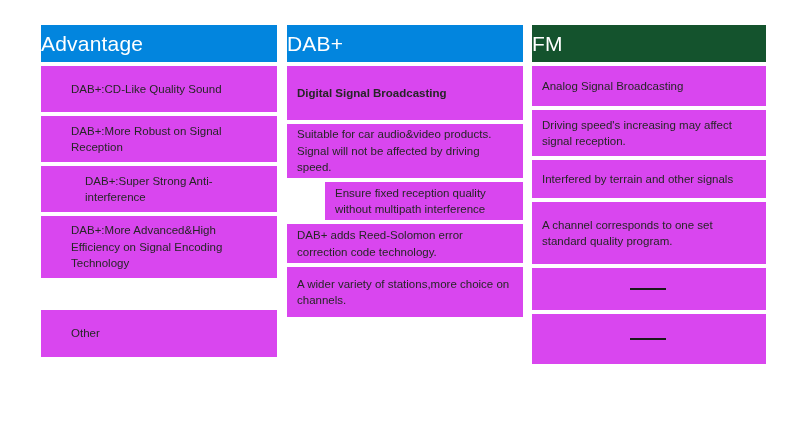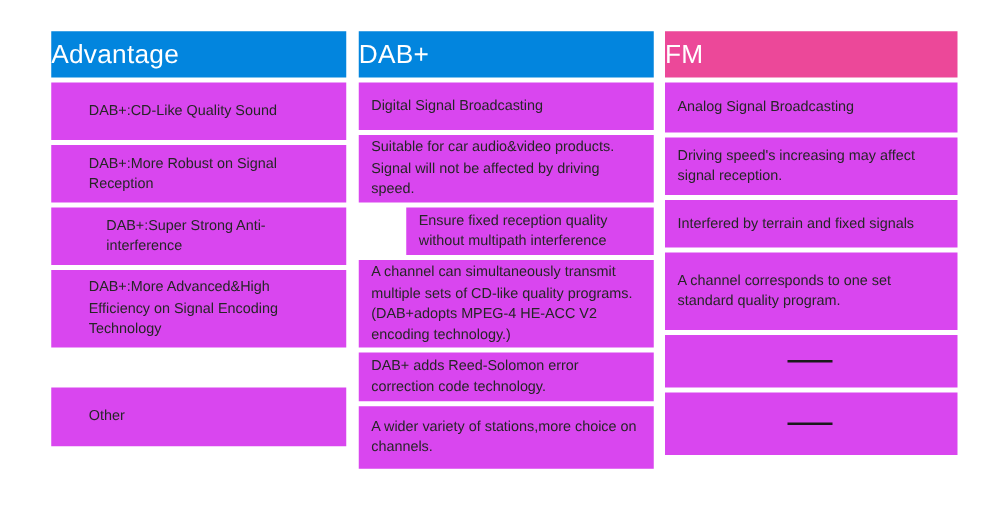--- a/index.html
+++ b/index.html
@@ -92,52 +92,49 @@
       </div>
       <div class="cell" style="height: 47px; margin-top: 32px;">
         <span class="cell-text">Other</span>
       </div>
     </div>
   </div>
 
   <div class="col col-dab">
     <div class="col-head" style="background: rgb(2, 133, 222);">DAB+</div>
     <div class="cells">
-      <div class="cell" style="height: 38px;">
+      <div class="cell" style="height: 54px; font-weight: bold;">
         <span class="cell-text">Digital Signal Broadcasting</span>
       </div>
       <div class="cell" style="height: 54px;">
         <span class="cell-text">Suitable for car audio&amp;video products. Signal will not be affected by driving speed.</span>
       </div>
       <div class="cell" style="height: 38px; margin-left: 38px;">
         <span class="cell-text">Ensure fixed reception quality without multipath interference</span>
-      </div>
-      <div class="cell" style="height: 70px;">
-        <span class="cell-text">A channel can simultaneously transmit multiple sets of CD-like quality programs. (DAB+adopts MPEG-4 HE-ACC V2 encoding technology.)</span>
       </div>
       <div class="cell" style="height: 39px;">
         <span class="cell-text">DAB+ adds Reed-Solomon error correction code technology.</span>
       </div>
       <div class="cell" style="height: 50px;">
         <span class="cell-text">A wider variety of stations,more choice on channels.</span>
       </div>
     </div>
   </div>
 
   <div class="col col-fm">
-    <div class="col-head" style="background: #ec4899;">FM</div>
+    <div class="col-head" style="background: #14532d;">FM</div>
     <div class="cells">
       <div class="cell" style="height: 40px;">
         <span class="cell-text">Analog Signal Broadcasting</span>
       </div>
       <div class="cell" style="height: 46px;">
         <span class="cell-text">Driving speed's increasing may affect signal reception.</span>
       </div>
       <div class="cell" style="height: 38px;">
-        <span class="cell-text">Interfered by terrain and fixed signals</span>
+        <span class="cell-text">Interfered by terrain and other signals</span>
       </div>
       <div class="cell" style="height: 62px;">
         <span class="cell-text">A channel corresponds to one set standard quality program.</span>
       </div>
       <div class="cell cell-dash" style="height: 42px;">
         <span class="dash-line"></span>
       </div>
       <div class="cell cell-dash" style="height: 50px;">
         <span class="dash-line"></span>
       </div>

